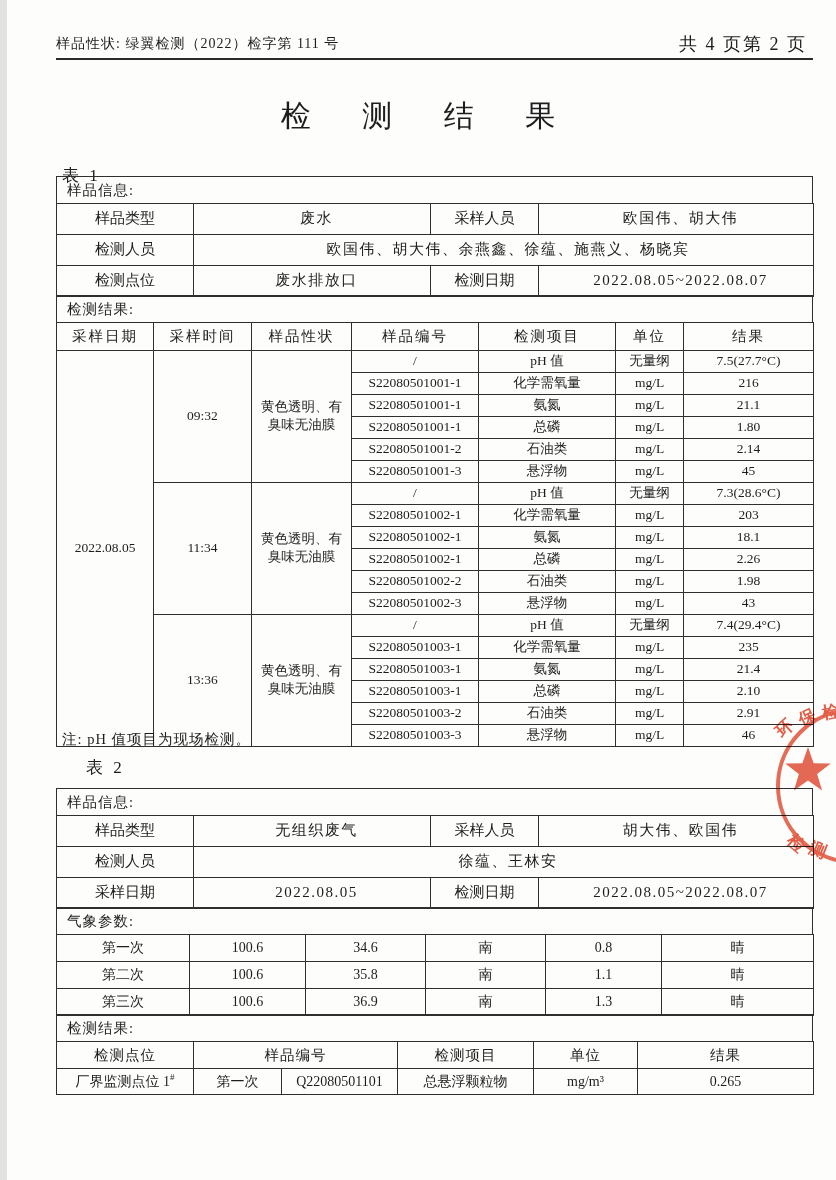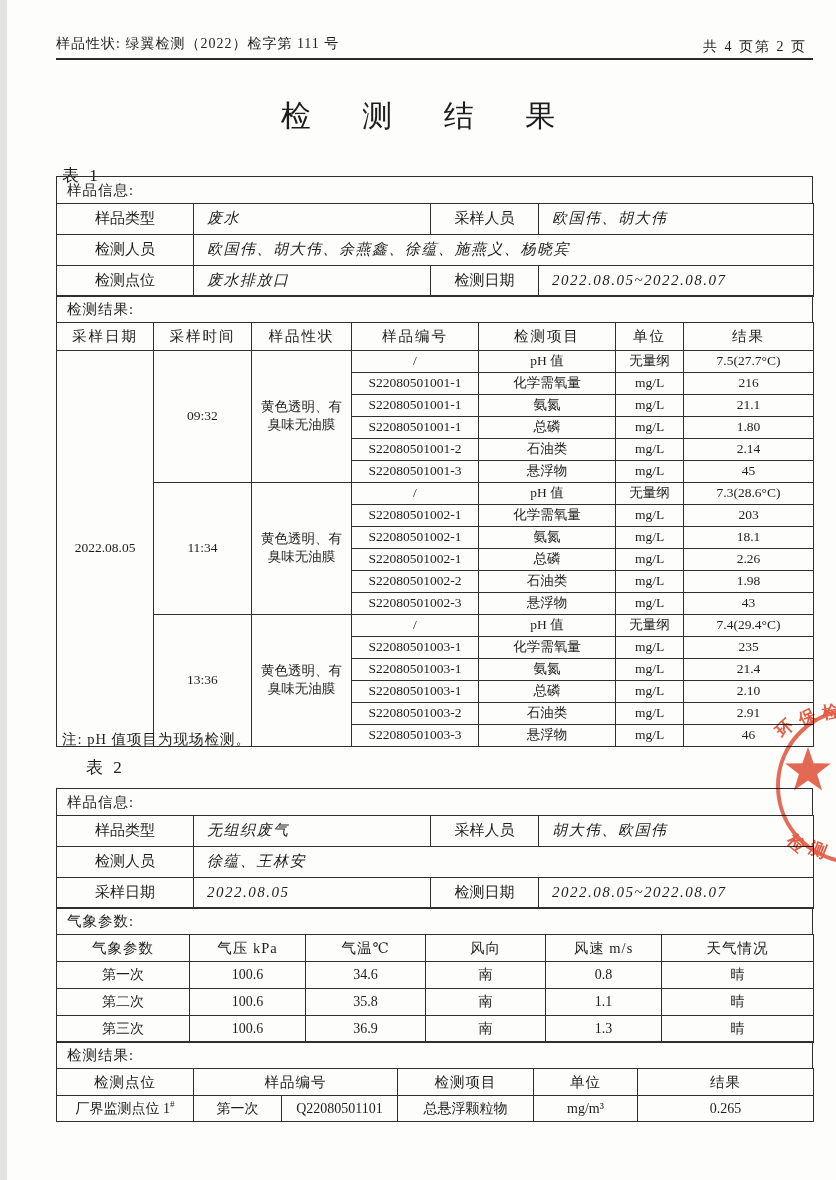--- a/index.html
+++ b/index.html
@@ -7,38 +7,38 @@
   body {
     font-family:"Liberation Serif","DejaVu Serif",serif;
     background:#fdfdfc; color:#1d1d1d; position:relative; overflow:hidden;
   }
   .scan-edge { position:absolute; left:0; top:0; width:7px; height:1180px; background:#e2e2e1; }
   .page { position:absolute; left:0; top:0; width:836px; height:1180px; }
 
   
   .doc-header { position:absolute; left:56px; top:34px; width:757px; border-bottom:2px solid #2b2b2b; padding-bottom:4px; }
   .doc-header .line { font-size:14px; line-height:20px; letter-spacing:1px; }
-  .page-info { position:absolute; right:6px; bottom:2px; font-size:14px; letter-spacing:2px;margin-left:48px; }
+  .page-info { position:absolute; right:6px; bottom:2px; font-size:18px; letter-spacing:2px;margin-left:48px; }
 
   .doc-title { position:absolute; left:0; top:96px; width:836px; text-align:center;
     font-size:30px; letter-spacing:22px; text-indent:22px; font-weight:500; }
 
   .tcaption { position:absolute; left:62px; font-size:17px; letter-spacing:3px; }
   .cap1 { top:148px;margin-top:16px; } .cap2 { top:756px;margin-left:24px; }
 
   
   .twrap { position:absolute; left:56px; width:757px; }
   .wrap1 { top:176px; } .wrap2 { top:788px; }
   table { border-collapse:collapse; table-layout:fixed; width:757px;padding-left:28px; }
   table + table { margin-top:-1.5px; }
   td, th { border:1.5px solid #2f2f2f; font-weight:normal; text-align:center;
     font-size:14px; padding:2px 4px; line-height:1.25; overflow:hidden; }
   .sect td { text-align:left; padding:4px 10px; height:26px; font-size:14.5px; letter-spacing:1px; }
   .info td { height:31px; font-size:15px; }
-  .info td.val { text-align:left; padding-left:13px; letter-spacing:1.5px;font-style:italic; }
+  .info td.val { text-align:center; padding-left:13px; letter-spacing:1.5px; }
   .results th { height:28px; font-size:14.5px; letter-spacing:2px; }
   .results td { height:22px; font-size:13.5px; padding:1px 3px; }
   .results td.app { line-height:1.35; padding:2px 8px; }
   .met th { height:27px; font-size:14.5px; letter-spacing:1px; }
   .met td { height:27px; font-size:14px; }
   .fin th { height:27px; font-size:14.5px; letter-spacing:1px; }
   .fin td { height:26px; font-size:14px; }
   sup { font-size:9px; }
 
   .note { position:absolute; left:62px; top:730px; font-size:14.5px; letter-spacing:1px; }
@@ -294,28 +294,20 @@
     <table class="met">
       <colgroup>
           <col style="width:133px">
           <col style="width:116px">
           <col style="width:120px">
           <col style="width:120px">
           <col style="width:116px">
           <col style="width:152px">
         </colgroup>
       <tbody>
-          <tr>
-        <th>气象参数</th>
-        <th>气压 kPa</th>
-        <th>气温℃</th>
-        <th>风向</th>
-        <th>风速 m/s</th>
-        <th>天气情况</th>
-      </tr>
       <tr>
             <td>第一次</td>
             <td>100.6</td>
             <td>34.6</td>
             <td>南</td>
             <td>0.8</td>
             <td>晴</td>
           </tr>
       <tr>
             <td>第二次</td>

